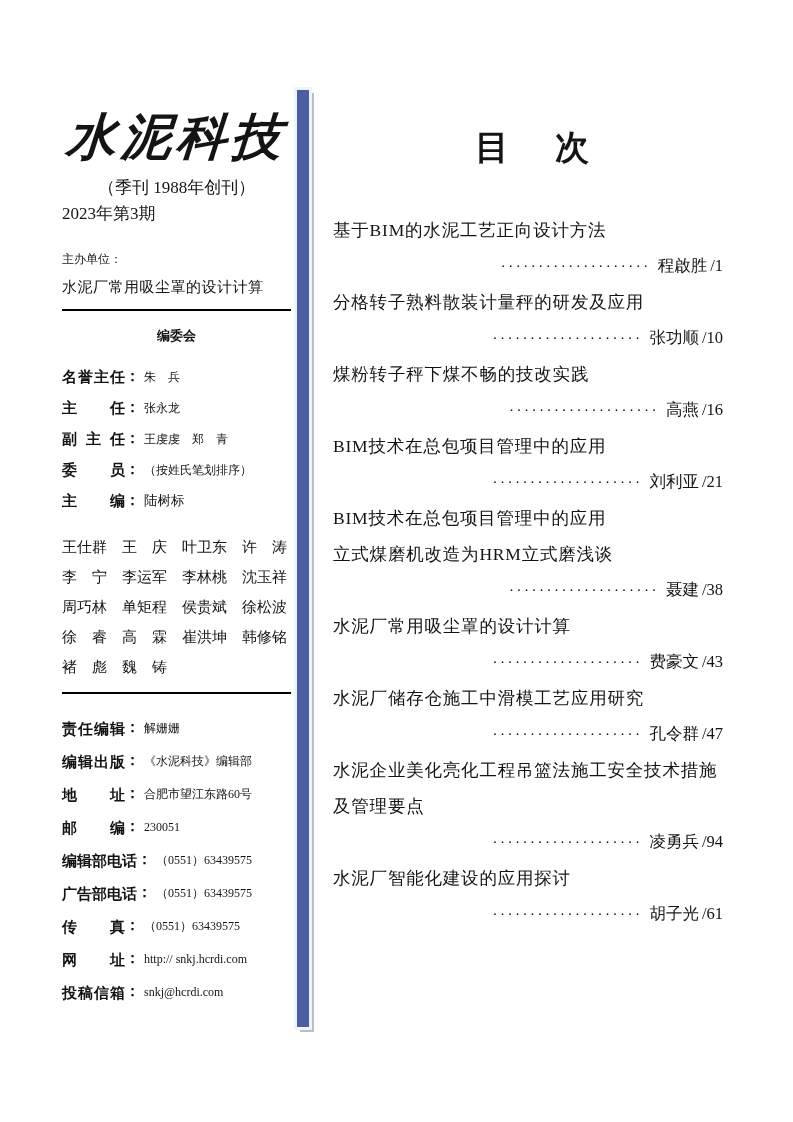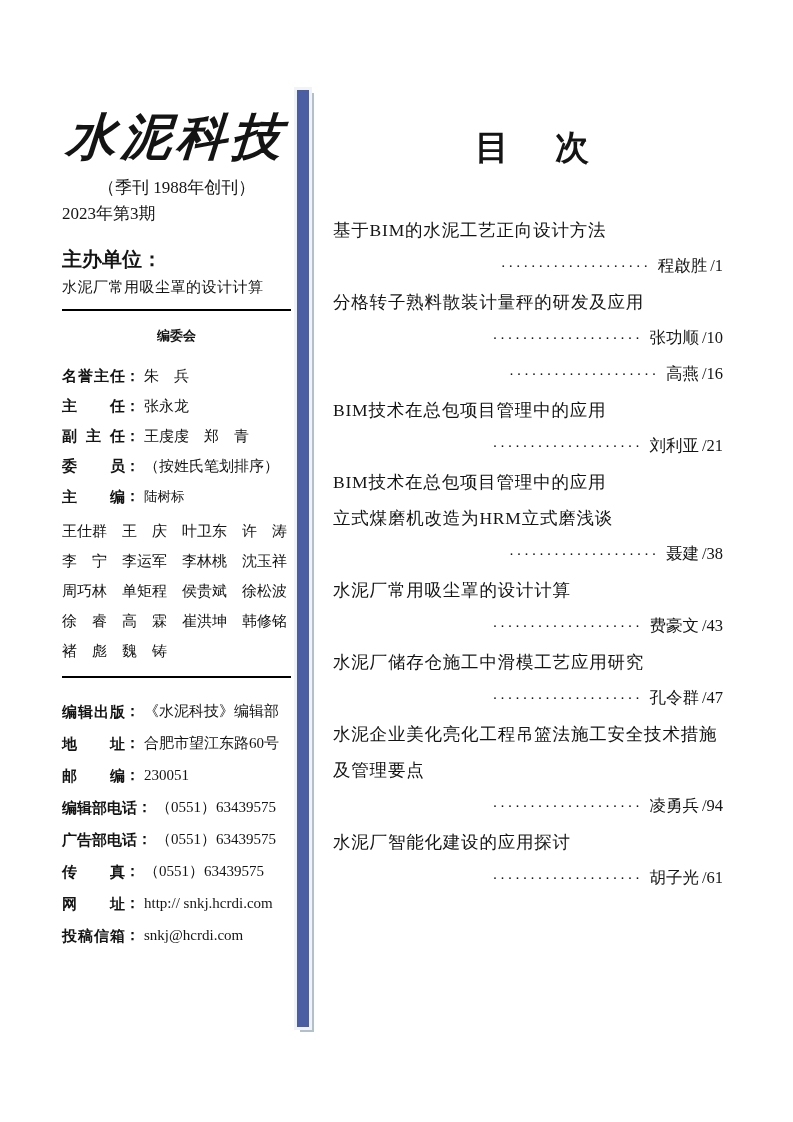--- a/index.html
+++ b/index.html
@@ -18,35 +18,35 @@
   }
   
   .left-col{position:absolute;left:62px;top:106px;width:229px;}
   .j-title{
     font-size:50px;font-weight:900;font-style:italic;
     letter-spacing:5px;text-align:center;line-height:62px;
     transform:skewX(-4deg);white-space:nowrap;
   }
   .j-sub{margin-top:8px;text-align:center;font-size:17px;line-height:24px;}
   .j-issue{font-size:17px;line-height:27px;}
-  .sponsor-label{margin-top:20px;font-family:"Liberation Sans","DejaVu Sans",sans-serif;font-weight:700;font-size:20px;line-height:24px;}
+  .sponsor-label{margin-top:20px;font-family:"Liberation Sans","DejaVu Sans",sans-serif;font-weight:400;font-size:12px;line-height:24px;}
   .sponsor{margin-top:4px;font-size:15px;letter-spacing:0.5px;line-height:24px;white-space:nowrap;}
   .rule{border:0;border-top:2px solid #000;margin:10px 0 0 0;width:100%;}
   .board-header{margin-top:12px;text-align:center;font-family:"Liberation Sans","DejaVu Sans",sans-serif;font-weight:700;font-size:13px;line-height:26px;}
   .roles{margin-top:12px;}
   .row{line-height:30px;white-space:nowrap;}
   .lab{
     display:inline-block;min-width:63px;
     font-family:"Liberation Sans","DejaVu Sans",sans-serif;font-weight:700;font-size:15px;
     text-align:justify;text-align-last:justify;vertical-align:bottom;
   }
   .colon{font-family:"Liberation Sans","DejaVu Sans",sans-serif;font-weight:700;font-size:15px;}
-  .val{font-size:15px;margin-left:4px;}
+  .val{font-size:12px;margin-left:4px;}
   .roles .row:nth-child(5) .val{font-size:13.5px;}
-  .members{margin-top:4px;}
+  .members{margin-top:16px;}
   .member-row{font-size:15px;line-height:30px;white-space:nowrap;}
   .pub{margin-top:17px;}
   .pub .row{line-height:31px;}
   
   .toc{position:absolute;left:333px;top:120px;width:404px;}
   .toc-header{
     text-align:center;font-size:34px;font-weight:700;
     letter-spacing:6px;line-height:56px;white-space:nowrap;
   }
   .toc-entries{margin-top:36px;}
@@ -98,20 +98,23 @@
       <div class="member-row">李　宁　李运军　李林桃　沈玉祥</div>
       <div class="member-row">周巧林　单矩程　侯贵斌　徐松波</div>
       <div class="member-row">徐　睿　高　霖　崔洪坤　韩修铭</div>
       <div class="member-row">褚　彪　魏　铸</div>
     </div>
 
     <hr class="rule">
 
     <div class="pub">
       <div class="row">
+        <span class="lab">责任编辑</span><span class="colon">：</span><span class="val">解姗姗</span>
+      </div>
+      <div class="row">
         <span class="lab">编辑出版</span><span class="colon">：</span><span class="val">《水泥科技》编辑部</span>
       </div>
       <div class="row">
         <span class="lab">地址</span><span class="colon">：</span><span class="val">合肥市望江东路60号</span>
       </div>
       <div class="row">
         <span class="lab">邮编</span><span class="colon">：</span><span class="val">230051</span>
       </div>
       <div class="row">
         <span class="lab">编辑部电话</span><span class="colon">：</span><span class="val">（0551）63439575</span>
@@ -141,20 +144,21 @@
         <div class="toc-title">基于BIM的水泥工艺正向设计方法</div>
         <div class="toc-authorline"><span class="dots">····················</span><span class="toc-author">程啟胜</span><span class="toc-page">/1</span></div>
       </div>
 
       <div>
         <div class="toc-title">分格转子熟料散装计量秤的研发及应用</div>
         <div class="toc-authorline"><span class="dots">····················</span><span class="toc-author">张功顺</span><span class="toc-page">/10</span></div>
       </div>
 
       <div>
+        <div class="toc-title">煤粉转子秤下煤不畅的技改实践</div>
         <div class="toc-authorline"><span class="dots">····················</span><span class="toc-author">高燕</span><span class="toc-page">/16</span></div>
       </div>
 
       <div>
         <div class="toc-title">BIM技术在总包项目管理中的应用</div>
         <div class="toc-authorline"><span class="dots">····················</span><span class="toc-author">刘利亚</span><span class="toc-page">/21</span></div>
       </div>
 
       <div>
         <div class="toc-title">BIM技术在总包项目管理中的应用</div>

